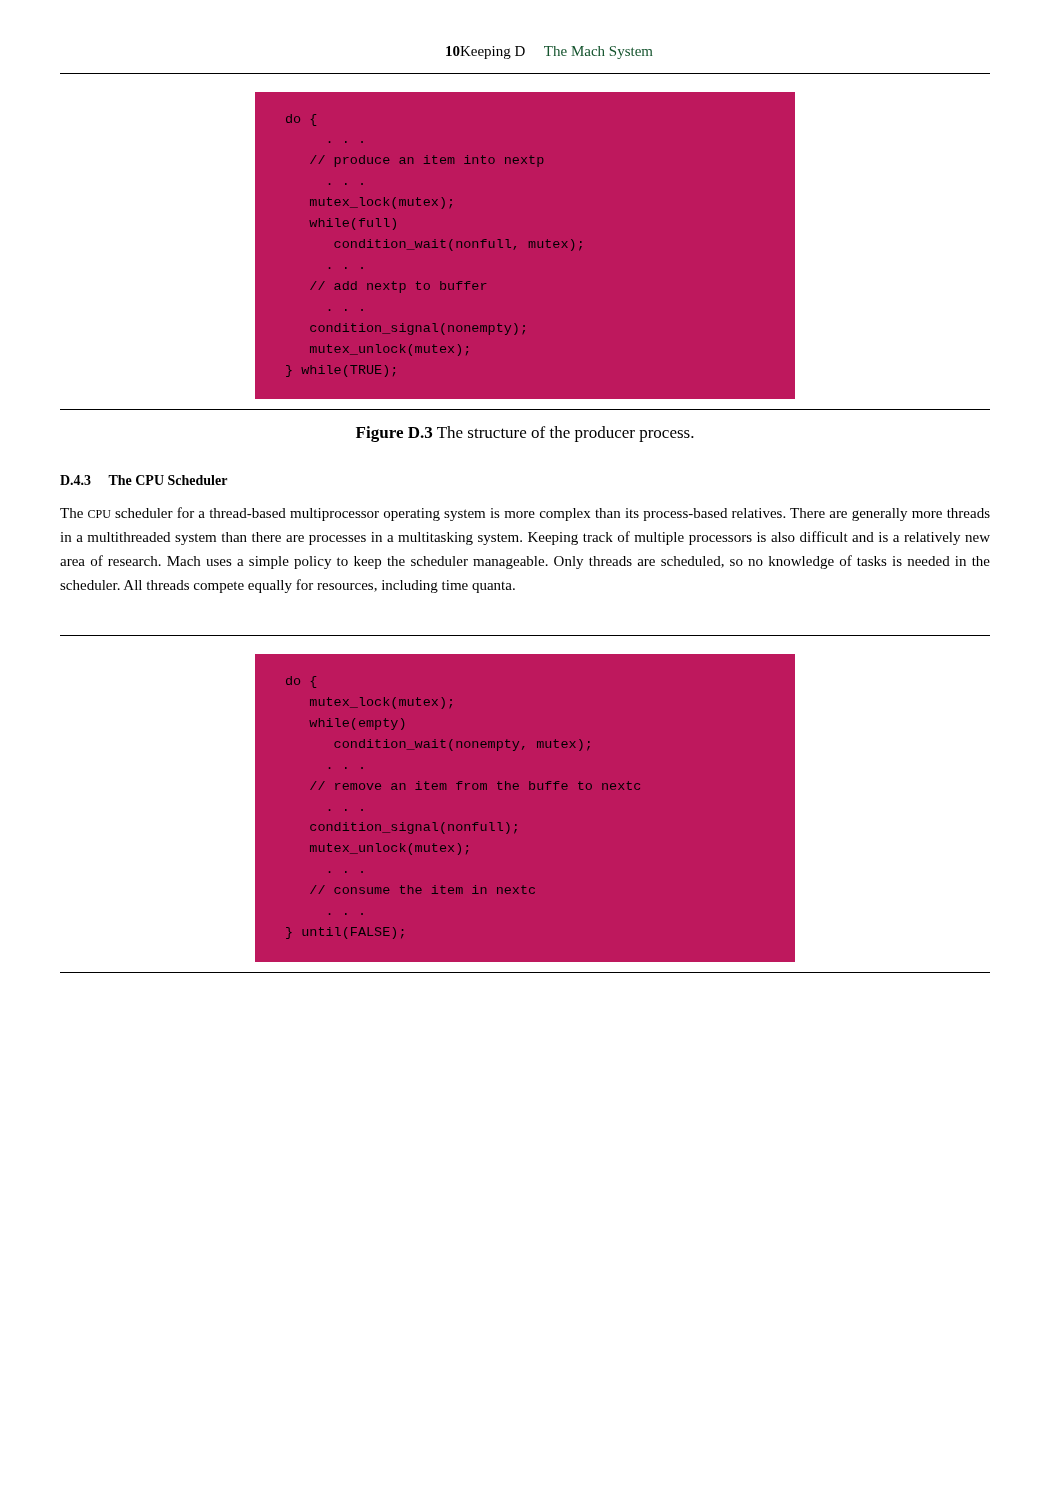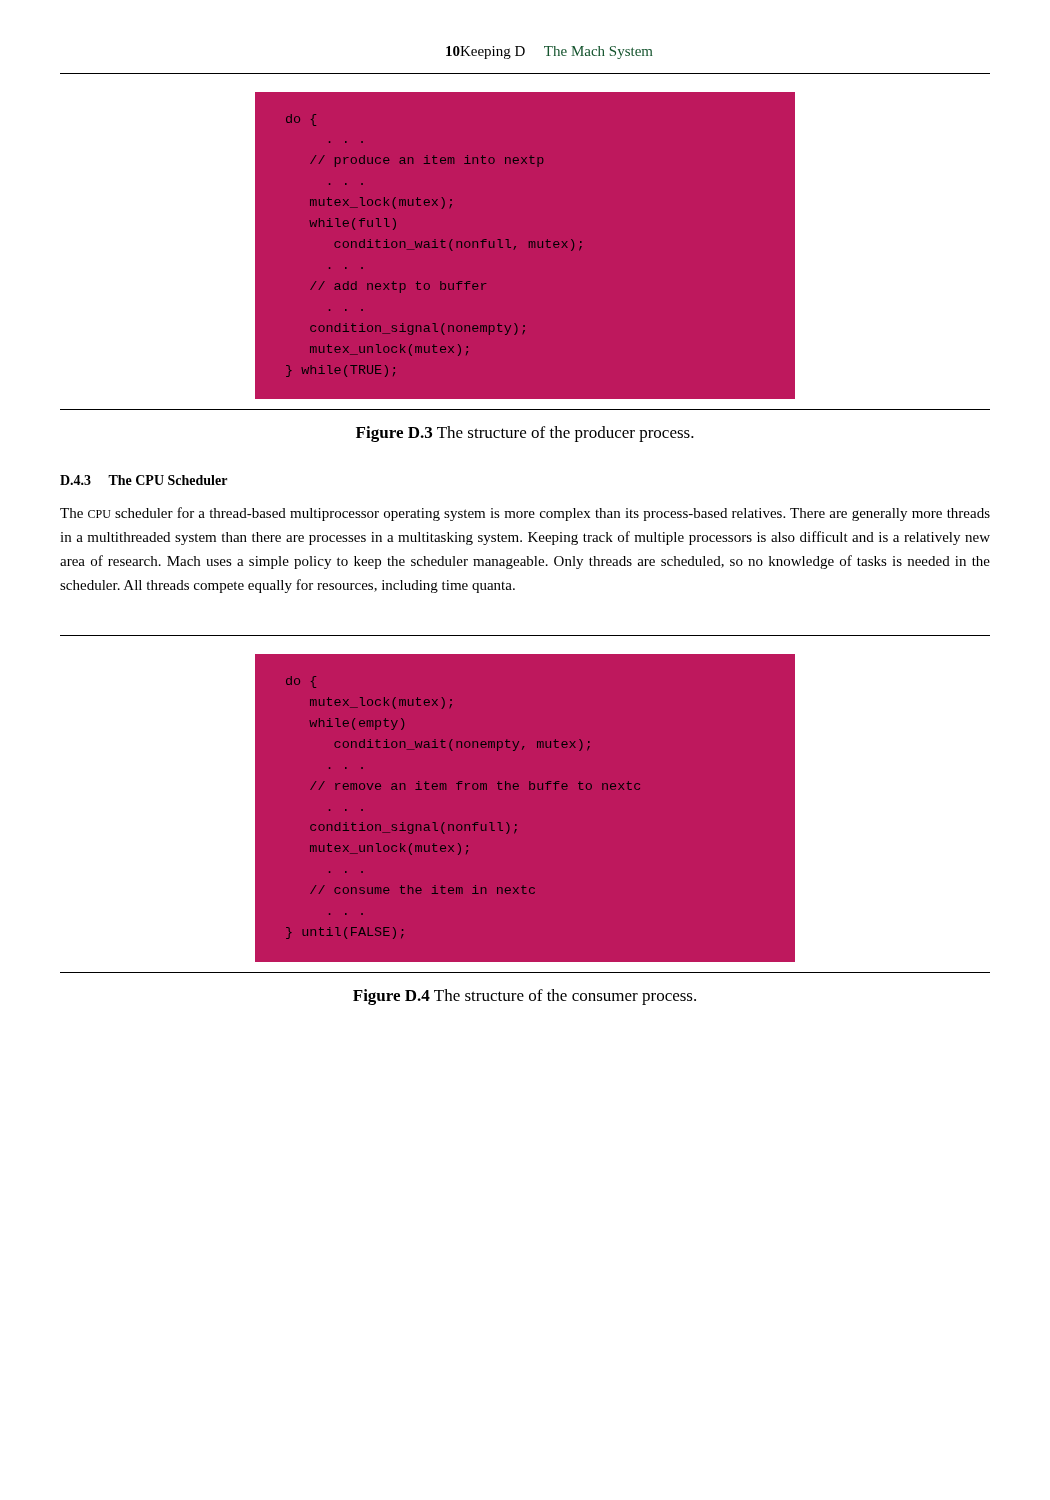--- a/index.html
+++ b/index.html
@@ -179,18 +179,14 @@
    condition⁠_⁠signal(nonfull);
    mutex⁠_⁠unlock(mutex);
      . . .
    // consume the item in nextc
      . . .
 } until(FALSE);</pre>
   </div>
 
   <hr class="divider">
 
-  <div class="figure-caption">
-    <span class="fig-label">Figure D.4</span>
-    <span>  The structure of the consumer process.</span>
-  </div>
 
 </div>
 
 </body></html>

